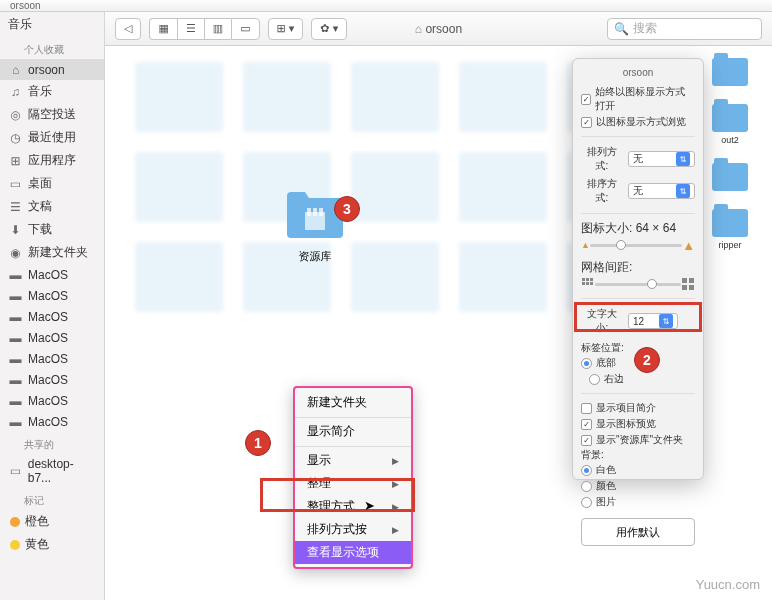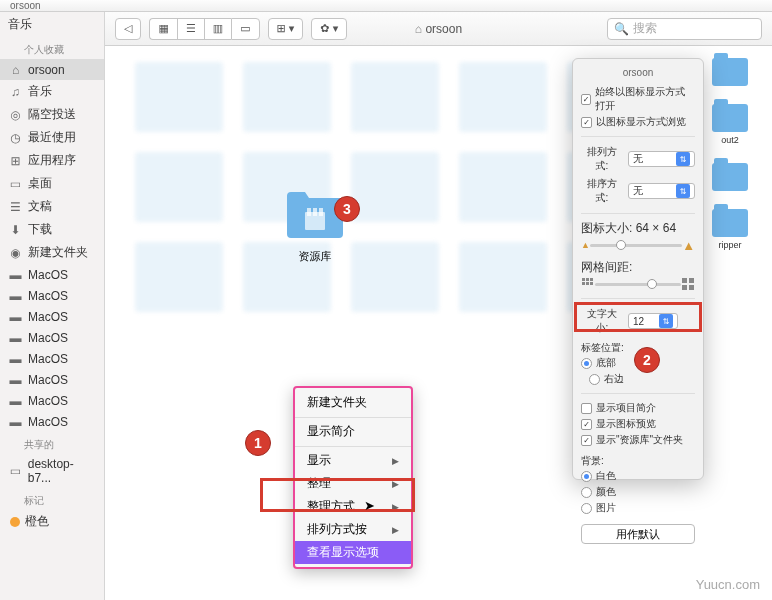--- a/index.html
+++ b/index.html
@@ -56,21 +56,21 @@
     .chk { width: 11px; height: 11px; border: 1px solid #999; border-radius: 2px; background: #fff; display: inline-flex; align-items: center; justify-content: center; font-size: 8px; color: #333; }
     .chk.on::after { content: "✓"; }
     .radio { width: 11px; height: 11px; border: 1px solid #999; border-radius: 50%; background: #fff; display: inline-block; position: relative; }
     .radio.on::after { content: ""; position: absolute; top: 2px; left: 2px; width: 5px; height: 5px; background: #4a8cf5; border-radius: 50%; }
     .slider { height: 16px; display: flex; align-items: center; }
     .slider-track { flex: 1; height: 3px; background: #ccc; border-radius: 2px; position: relative; }
     .slider-thumb { position: absolute; top: -4px; width: 10px; height: 10px; background: #fff; border: 1px solid #999; border-radius: 50%; }
     .grid-icon { display: inline-block; width: 14px; height: 14px; }
     .grid-icon svg { width: 14px; height: 14px; }
     .red-box-2 { position: absolute; top: 302px; left: 574px; width: 128px; height: 30px; border: 3px solid #d53c2f; }
-    .default-btn { width: 100%; height: 20px; border: 1px solid #bbb; border-radius: 4px; background: #fff; font-size: 11px; margin-top: 8px; font-family: Liberation Serif, serif; }
+    .default-btn { width: 100%; height: 28px; border: 1px solid #bbb; border-radius: 4px; background: #fff; font-size: 11px; margin-top: 8px; font-family: Liberation Serif, serif; }
     
     .right-files { position: absolute; top: 58px; left: 705px; width: 50px; }
     .rf-item { margin-bottom: 18px; text-align: center; }
     .rf-folder { width: 36px; height: 28px; background: #6fb4e8; border-radius: 3px; margin: 0 auto; position: relative; }
     .rf-folder::before { content: ""; position: absolute; top: -5px; left: 2px; width: 14px; height: 6px; background: #6fb4e8; border-radius: 2px 2px 0 0; }
     .rf-label { font-size: 9px; margin-top: 3px; color: #333; }
     
     .watermark { position: absolute; bottom: 8px; right: 12px; font-size: 13px; color: #aaa; font-family: Arial; }
     .cursor { position: absolute; top: 498px; left: 364px; font-size: 13px; }
     .traffic { position: absolute; top: 63px; left: 578px; display: flex; gap: 4px; }
@@ -157,20 +157,24 @@
       </div>
       <div class="sidebar-section">共享的</div>
       <div class="sidebar-item">
         <span class="sidebar-icon">▭</span>
         <span>desktop-b7...</span>
       </div>
       <div class="sidebar-section">标记</div>
       <div class="sidebar-item">
         <span class="tag-dot" style="background: rgb(246, 164, 56);"></span>
         <span>橙色</span>
+      </div>
+      <div class="sidebar-item">
+        <span class="tag-dot" style="background: rgb(247, 208, 56);"></span>
+        <span>黄色</span>
       </div>
     </div>
 </div>
 
 <div class="main">
   <div class="toolbar">
     <div class="tb-btn">◁</div>
     <div class="tb-group">
       <div class="tb-btn">▦</div>
       <div class="tb-btn">☰</div>
@@ -352,21 +356,21 @@
       <span>显示项目简介</span>
     </div>
   <div class="popup-check">
       <span class="chk on"></span>
       <span>显示图标预览</span>
     </div>
   <div class="popup-check">
       <span class="chk on"></span>
       <span>显示"资源库"文件夹</span>
     </div>
-  <div style="font-size:10px;margin-top:6px">背景:</div>
+  <div style="font-size:10px;">背景:</div>
   <div class="popup-check">
       <span class="radio on"></span>
       <span>白色</span>
     </div>
   <div class="popup-check">
       <span class="radio"></span>
       <span>颜色</span>
     </div>
   <div class="popup-check">
       <span class="radio"></span>

